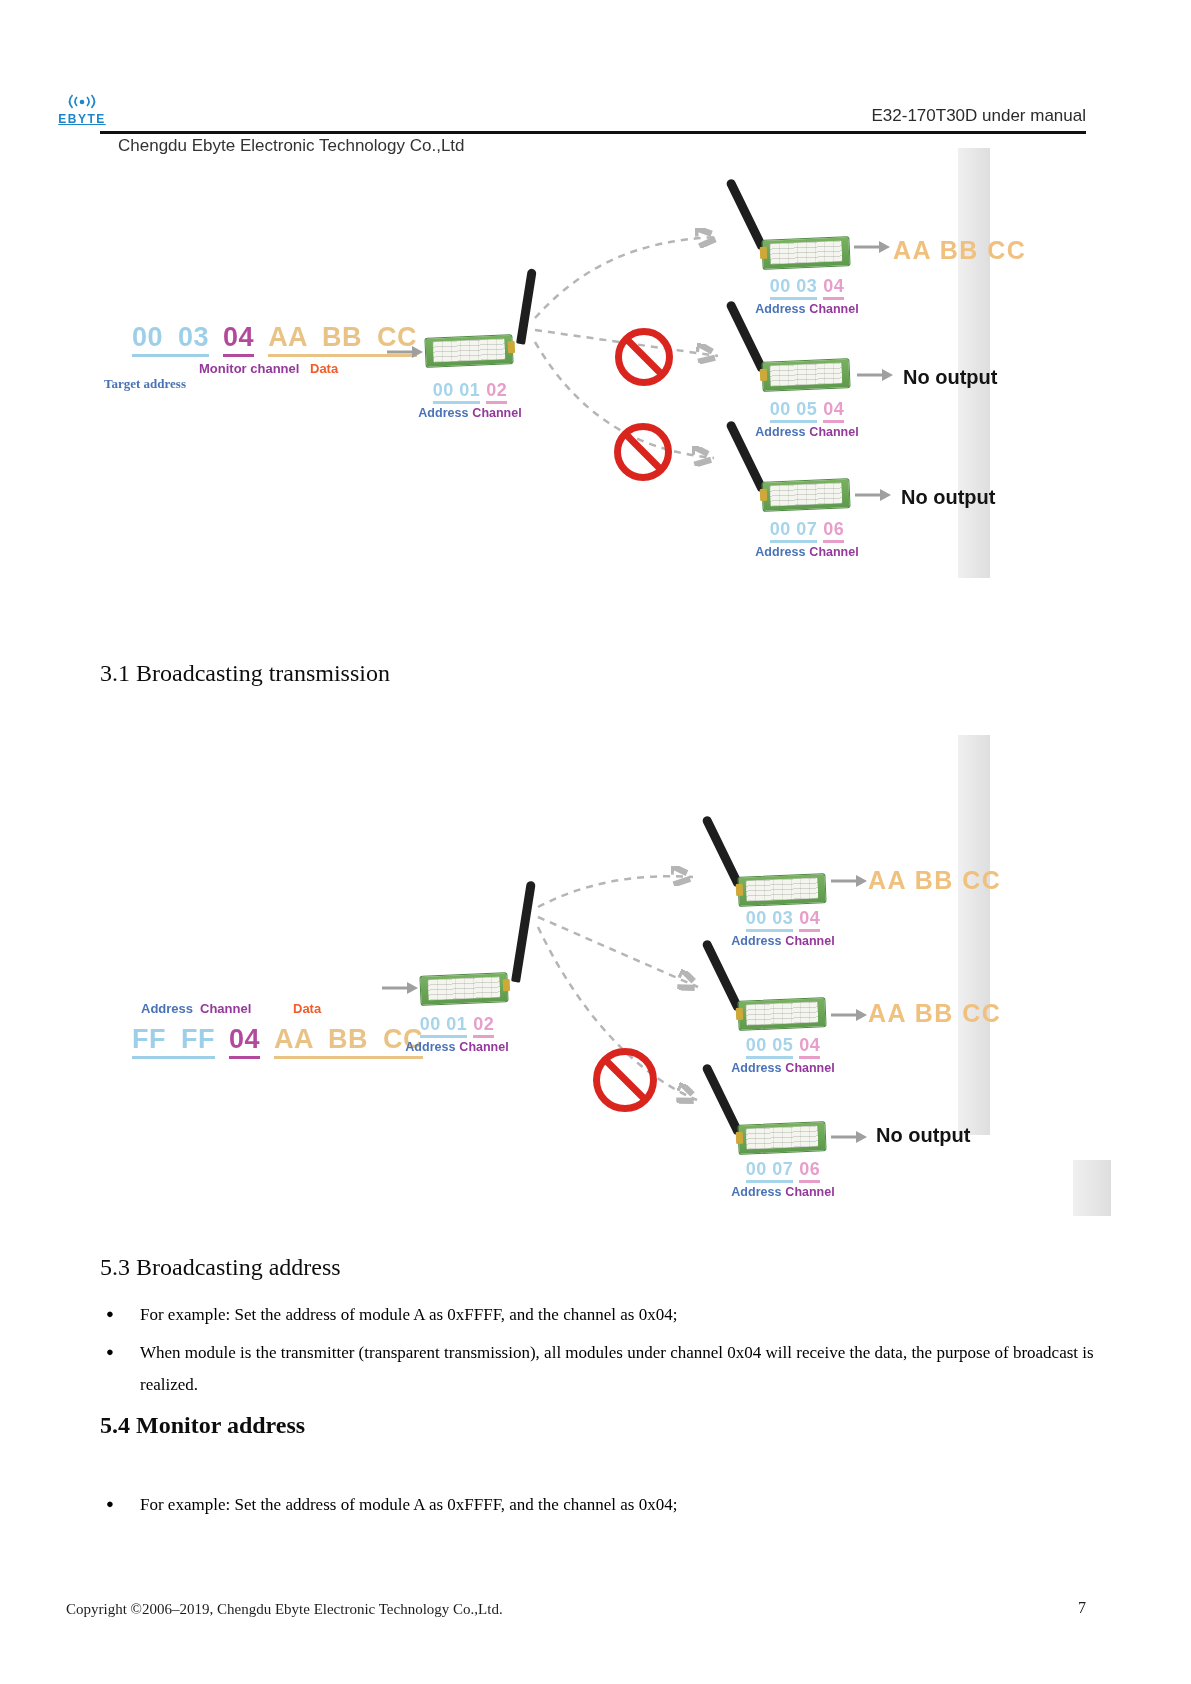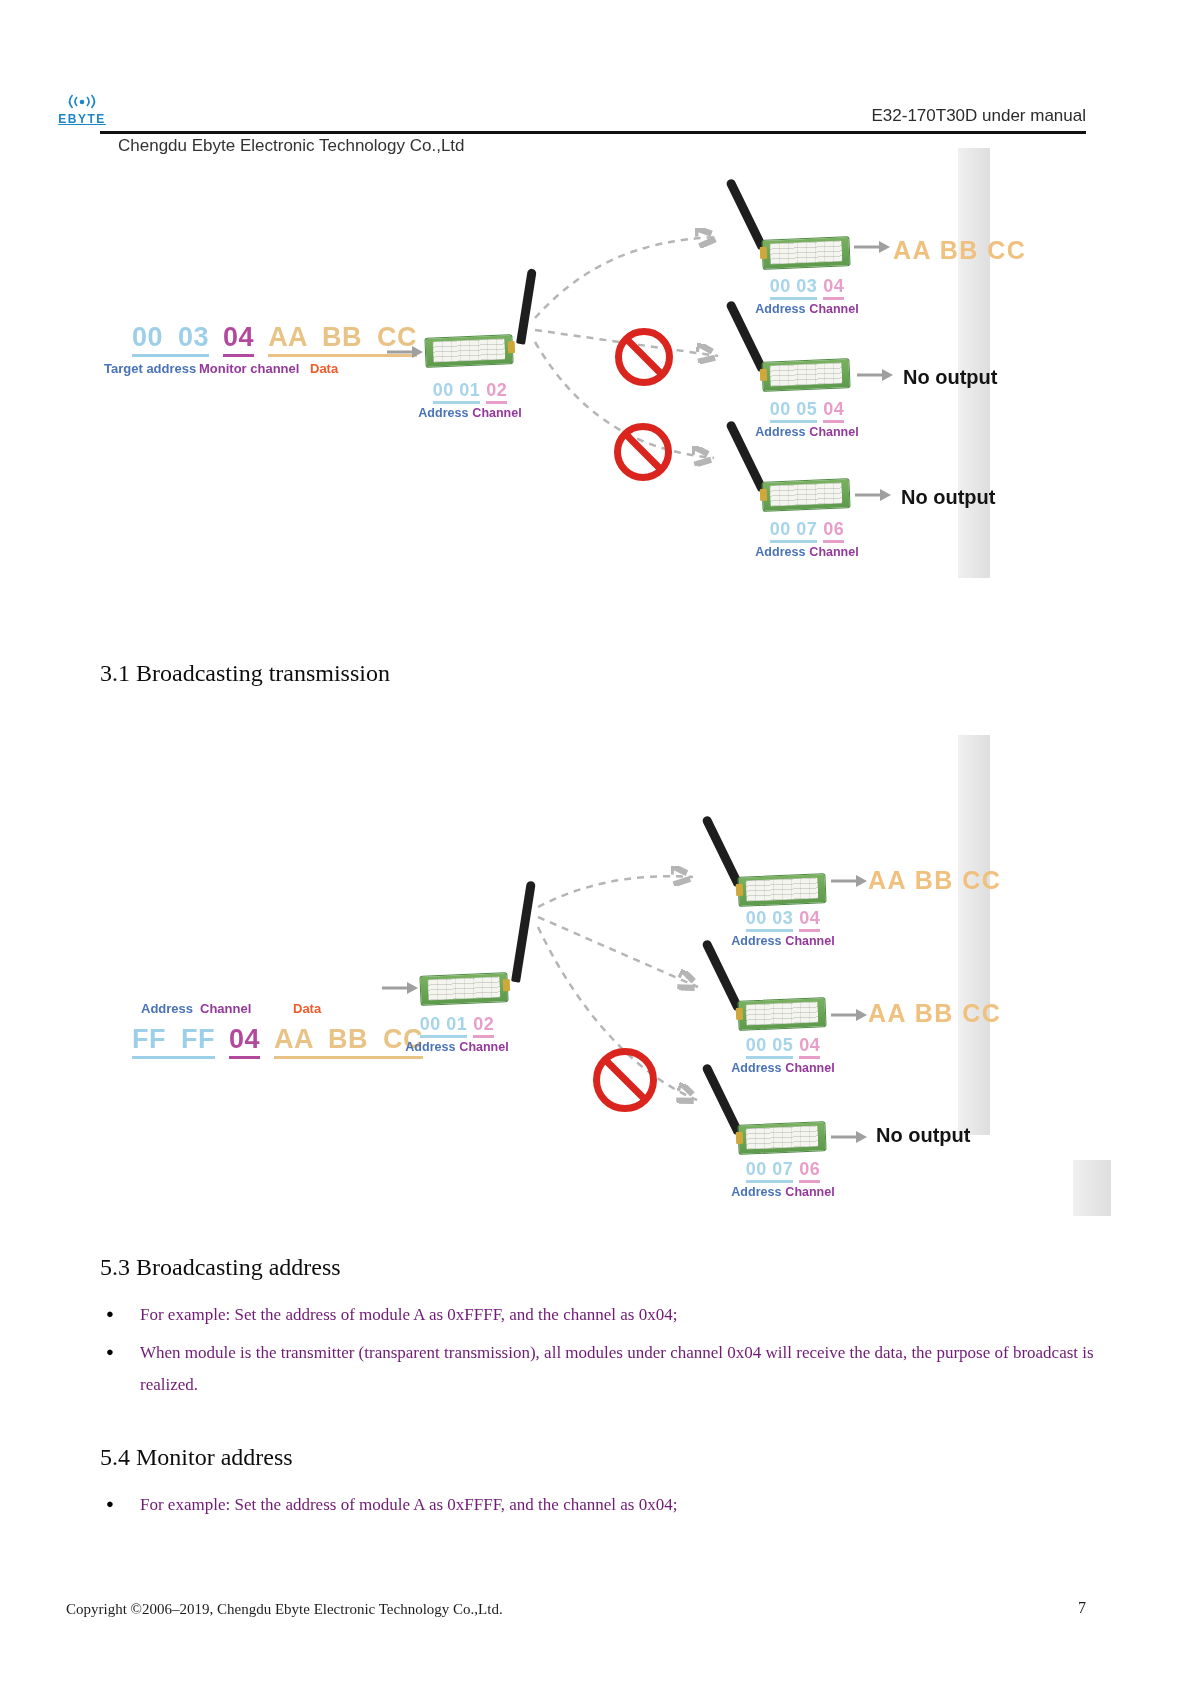--- a/index.html
+++ b/index.html
@@ -15,21 +15,21 @@
 
   
   .foot-copy{left:66px;top:1601px;font:400 15px "Liberation Serif",serif;color:#1c1c1c;}
   .foot-page{left:1078px;top:1599px;font:400 16px "Liberation Serif",serif;color:#1c1c1c;}
 
   
   .h2{font:400 24px "Liberation Serif",serif;color:#0d0d0d;}
   .bullets{width:1010px;}
   .bullet-row{display:flex;align-items:flex-start;margin-bottom:6px;}
   .bullet-dot{flex:0 0 34px;font-size:13px;line-height:30px;color:#000;padding-left:4px;}
-  .bullet-text{font:400 17px "Liberation Serif",serif;color:#701a75;line-height:32px;}
+  .bullet-text{font:400 17px "Liberation Serif",serif;color:#000000;line-height:32px;}
 
   
   .packet-bytes{white-space:nowrap;font:600 27px "Liberation Sans",sans-serif;letter-spacing:.5px;word-spacing:7px;}
   .pb{border-bottom:3px solid;padding-bottom:2px;margin-right:14px;}
   .pb-addr{color:#9dcfe8;}
   .pb-chan{color:#b3499d;}
   .pb-data{color:#e9c386;margin-right:0;}
   .plabel{position:absolute;font:700 13px "Liberation Sans",sans-serif;white-space:nowrap;}
   .pl-blue{color:#4a73b7;}
   .pl-purple{color:#94399b;}
@@ -100,21 +100,21 @@
 <div class="abs hdr-manual">E32-170T30D under manual</div>
 <div class="abs hdr-rule"></div>
 
 <div class="gray-band" style="left:958px;top:148px;width:32px;height:430px;"></div>
 
 <div class="abs" style="left:132px;top:322px;">
   <div class="packet-bytes">
     <span class="pb pb-addr">00 03</span><span class="pb pb-chan">04</span><span class="pb pb-data">AA BB CC</span>
   </div>
 </div>
-<div class="plabel pl-blue" style="left:104px;top:361px;">Target address</div>
+<div class="plabel pl-blue" style="left:104px;top:376px;font-family:Liberation Serif, serif;">Target address</div>
 <div class="plabel pl-purple" style="left:199px;top:361px;">Monitor channel</div>
 <div class="plabel pl-orange" style="left:310px;top:361px;">Data</div>
 
 <svg class="sarrow" style="left:386px;top:345px;" width="38" height="14">
     <line x1="1" y1="7" x2="26" y2="7"></line>
     <polygon points="26,1 37,7 26,13"></polygon>
   </svg>
 
 <div class="module mod-send" style="left:425px;top:270px;">
   <div class="antenna"></div>
@@ -291,21 +291,21 @@
   <div class="bullet-row">
     <span class="bullet-dot">●</span>
     <span class="bullet-text">For example: Set the address of module A as 0xFFFF, and the channel as 0x04;</span>
   </div>
   <div class="bullet-row">
     <span class="bullet-dot">●</span>
     <span class="bullet-text">When module is the transmitter (transparent transmission), all modules under channel 0x04 will receive the data, the purpose of broadcast is realized.</span>
   </div>
 </div>
 
-<div class="abs h2" style="left:100px;top:1444px;">5.4 Monitor address</div>
+<div class="abs h2" style="left:100px;top:1412px;font-weight:bold;">5.4 Monitor address</div>
 <div class="abs bullets" style="left:102px;top:1489px;">
   <div class="bullet-row">
     <span class="bullet-dot">●</span>
     <span class="bullet-text">For example: Set the address of module A as 0xFFFF, and the channel as 0x04;</span>
   </div>
 </div>
 
 <div class="abs foot-copy">Copyright ©2006–2019, Chengdu Ebyte Electronic Technology Co.,Ltd.</div>
 <div class="abs foot-page">7</div>
 

